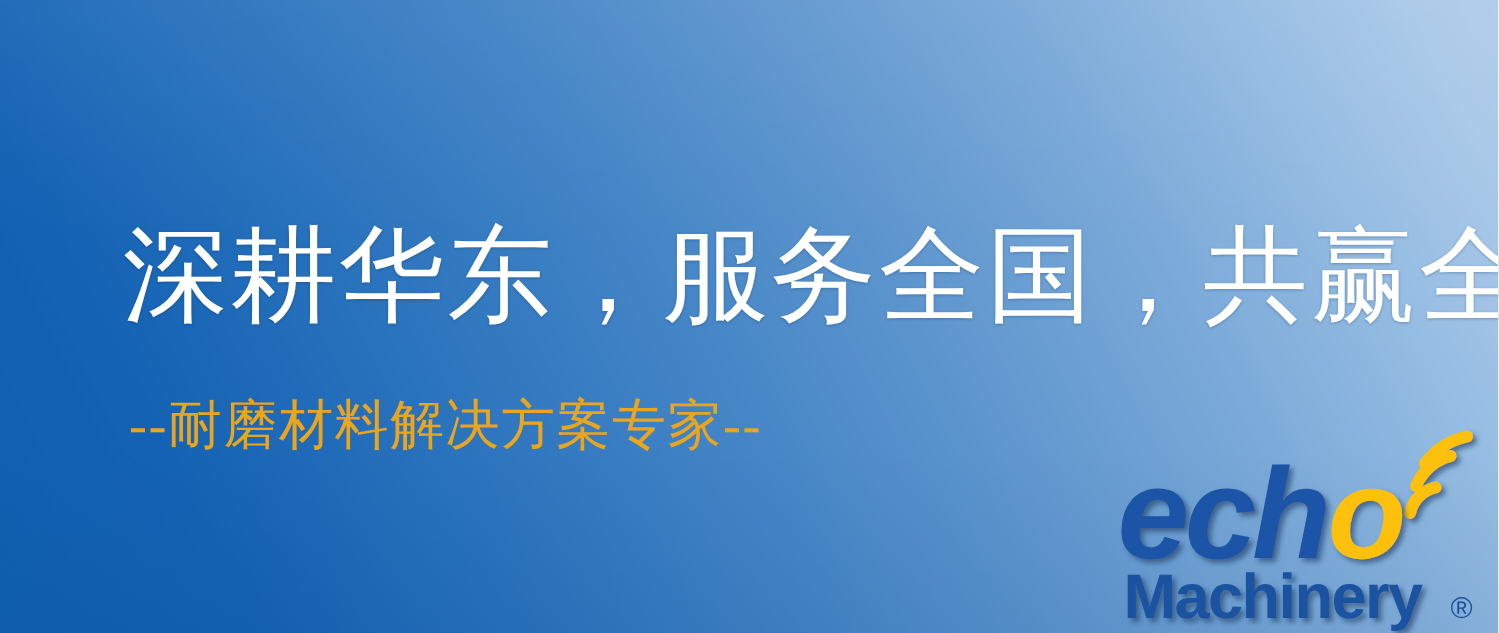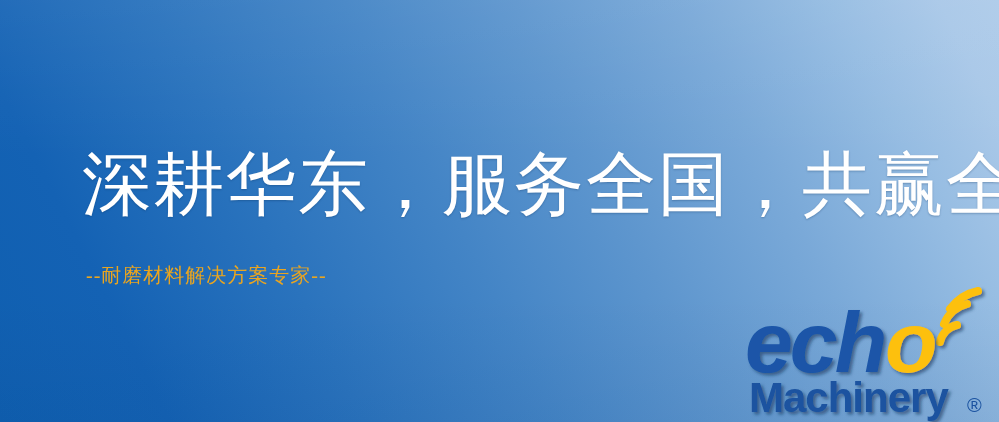--- a/index.html
+++ b/index.html
@@ -58,21 +58,21 @@
     z-index: 3;
   }
 
   
   .subheadline {
     position: absolute;
     left: 86px;
     top: 264px;
     margin: 0;
     font-family: "Liberation Serif", "DejaVu Serif", serif;
-    font-size: 20px;
+    font-size: 36px;
     line-height: 1.1;
     font-weight: 400;
     color: #eaa51f;
     letter-spacing: 1px;
     white-space: nowrap;
     z-index: 3;
   }
 
   
   .logo {

